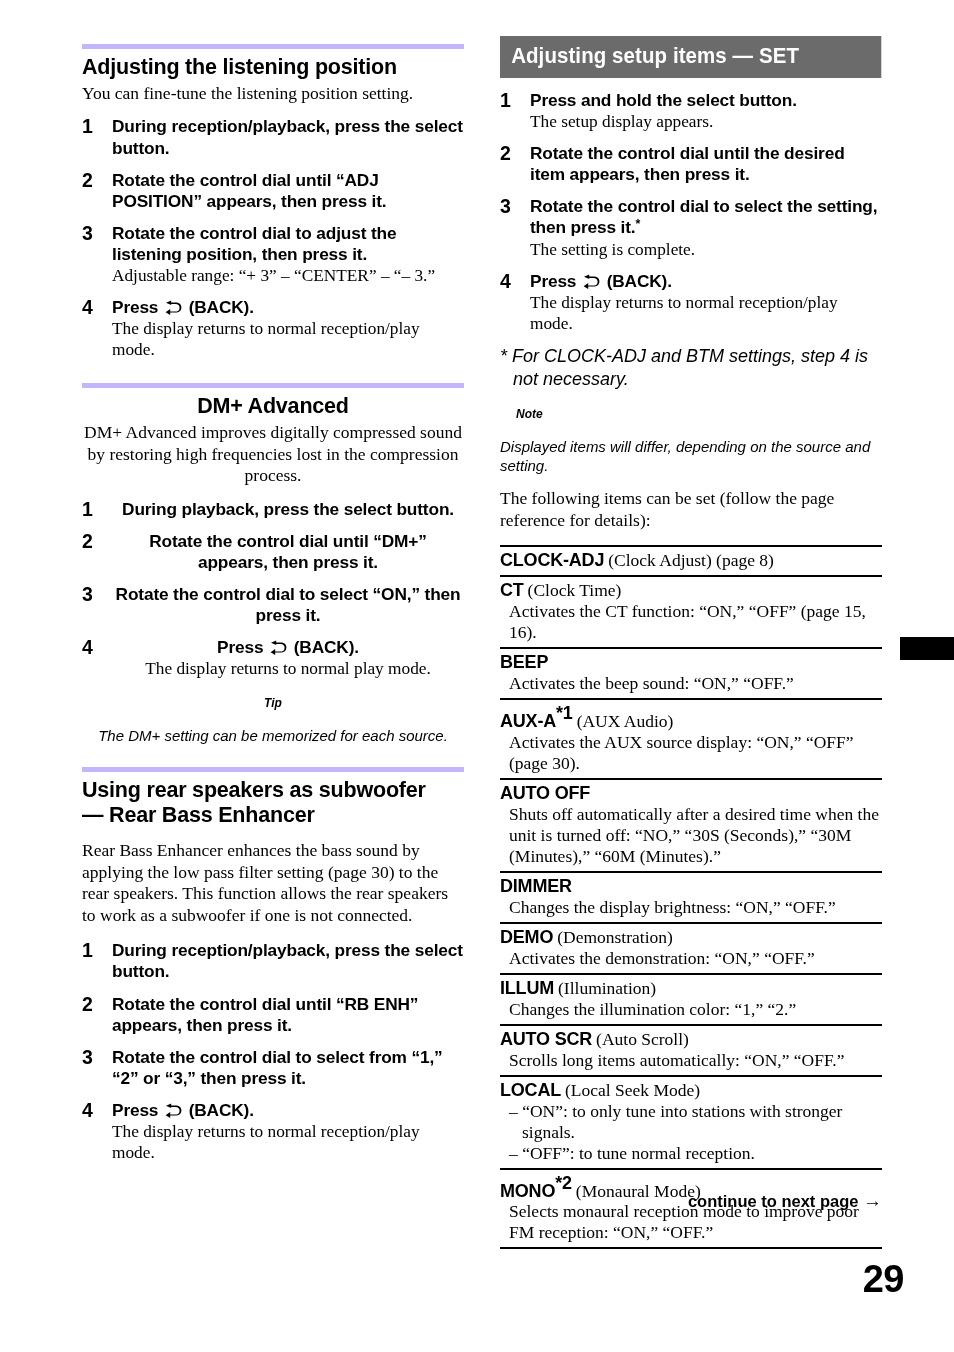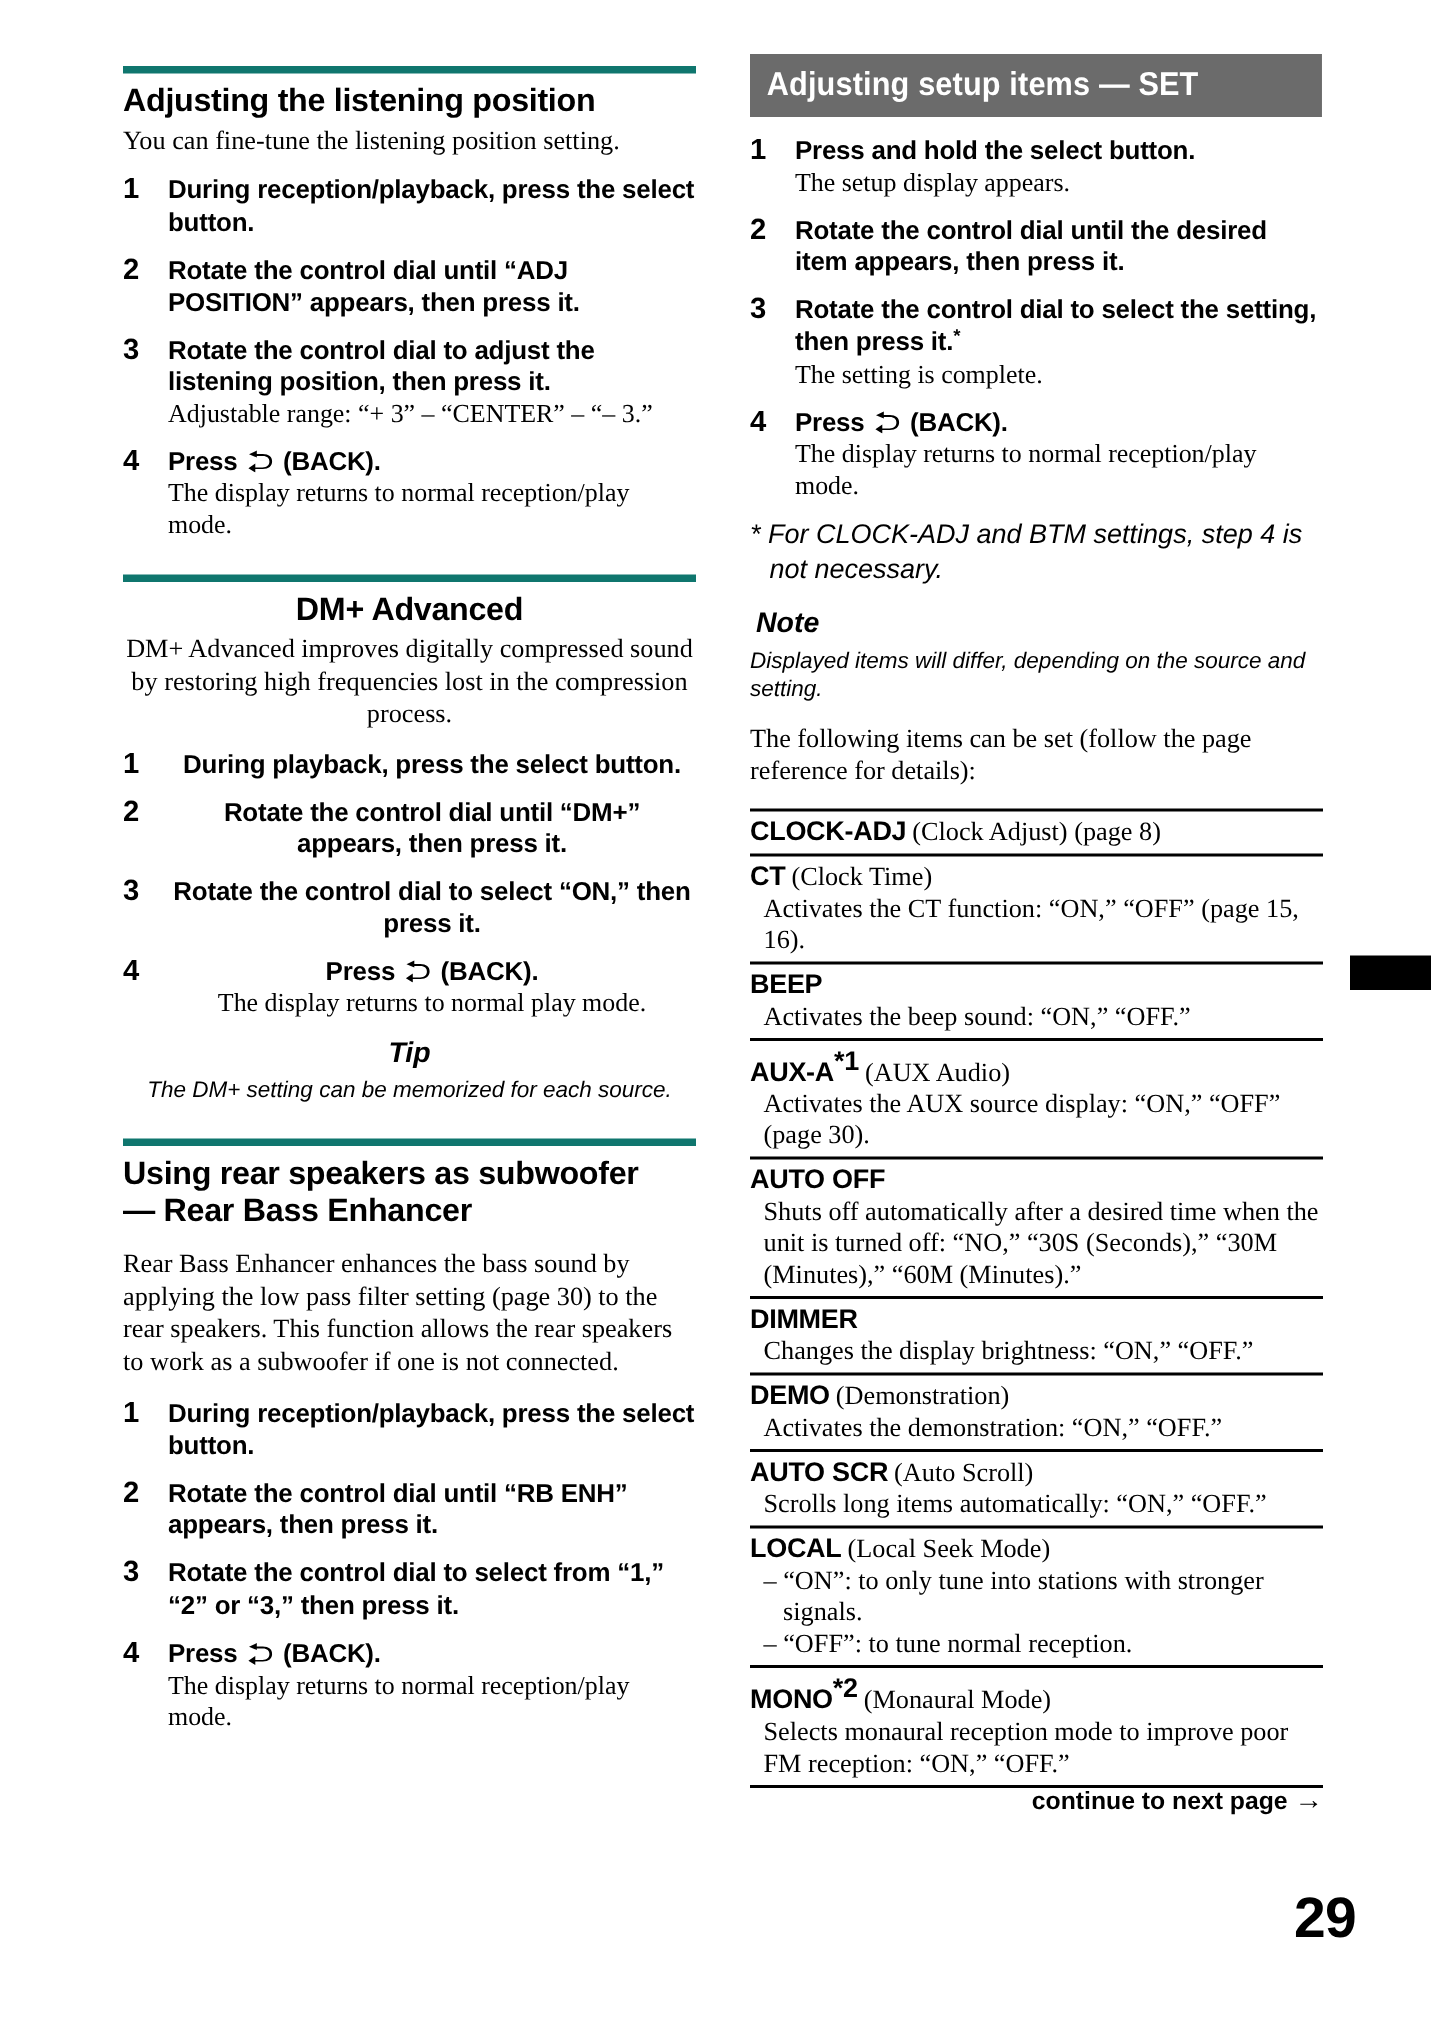--- a/index.html
+++ b/index.html
@@ -28,21 +28,21 @@
     width: 382px;
   }
   .col-right {
     position: absolute;
     left: 500px; top: 36px;
     width: 382px;
   }
 
   
   .rule-heading {
-    border-top: 5px solid #0f766e;
+    border-top: 5px solid #c4b5fd;
     padding-top: 6px;
     margin-top: 0;
   }
   h2.sec-title {
     font-family: "Liberation Sans", sans-serif;
     font-weight: bold;
     font-size: 21.5px;
     line-height: 1.16;
     margin: 0 0 3px 0;
     letter-spacing: -0.2px;
@@ -113,23 +113,23 @@
     vertical-align: -2px;
     margin: 0 2px;
   }
   .back-icon svg { display: block; }
 
   
   .note-label {
     font-family: "Liberation Sans", sans-serif;
     font-weight: bold;
     font-style: italic;
-    font-size: 19px;
+    font-size: 12px;
     line-height: 1.25;
-    margin: 4px;
+    margin: 16px;
   }
   .note-body {
     font-family: "Liberation Sans", sans-serif;
     font-style: italic;
     font-size: 15px;
     line-height: 1.26;
     margin: 0;
   }
   .footnote {
     font-family: "Liberation Sans", sans-serif;
@@ -421,20 +421,27 @@
       </div>
 
       <div class="set-row">
         <div>
           <span class="set-term">DEMO</span>
           <span class="set-term-paren">(Demonstration)</span>
         </div>
         <div class="set-desc">Activates the demonstration: “ON,” “OFF.”</div>
       </div>
 
+      <div class="set-row">
+        <div>
+          <span class="set-term">ILLUM</span>
+          <span class="set-term-paren">(Illumination)</span>
+        </div>
+        <div class="set-desc">Changes the illumination color: “1,” “2.”</div>
+      </div>
 
       <div class="set-row">
         <div>
           <span class="set-term">AUTO SCR</span>
           <span class="set-term-paren">(Auto Scroll)</span>
         </div>
         <div class="set-desc">Scrolls long items automatically: “ON,” “OFF.”</div>
       </div>
 
       <div class="set-row">

